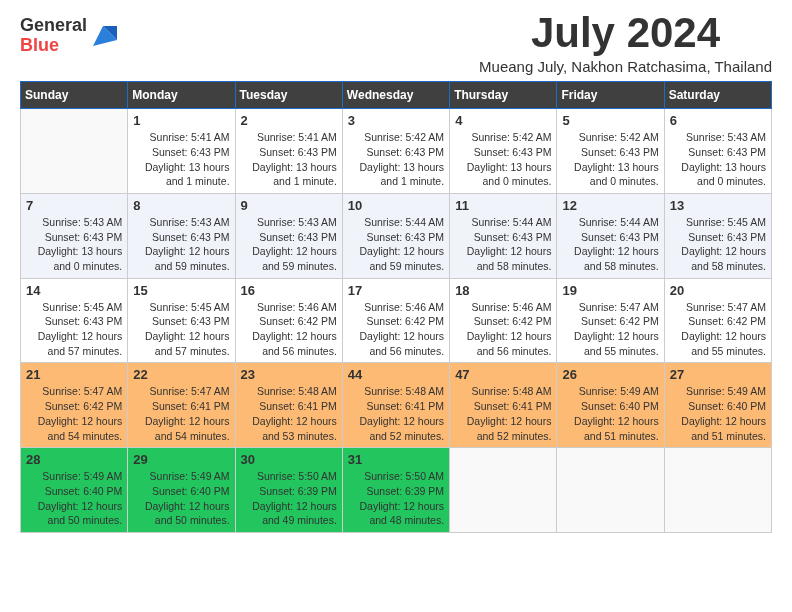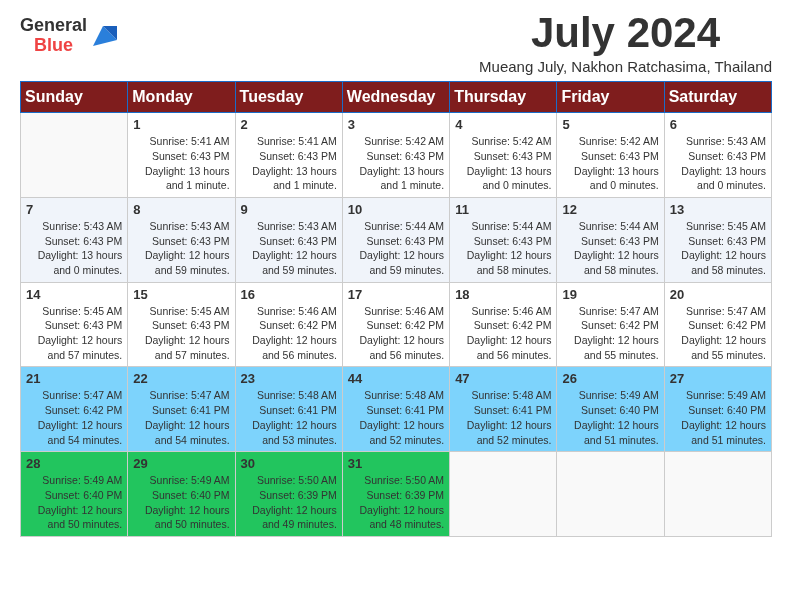--- a/index.html
+++ b/index.html
@@ -13,21 +13,20 @@
     .header {
       display: flex;
       justify-content: space-between;
       align-items: flex-start;
       margin-bottom: 4px;
     }
     .logo {
       display: flex;
       align-items: center;
       margin-top: 6px;
-      text-align: center;
     }
     .logo-text {
       font-size: 18px;
       font-weight: bold;
       line-height: 1.1;
     }
     .logo-text .general { color: #333; }
     .logo-text .blue { color: #ef4444; }
     .logo-icon {
       width: 28px;
@@ -48,25 +47,25 @@
       color: #333;
       margin-top: 2px;
     }
     .calendar {
       width: 100%;
       border-collapse: collapse;
       margin-top: 6px;
       font-size: 11px;
     }
     .calendar th {
-      background-color: #7f1d1d;
+      background-color: #404040;
       color: #fff;
       padding: 6px 4px;
       text-align: left;
-      font-size: 16px;
+      font-size: 12px;
       font-weight: bold;
       border: 1px solid #1a6cc8;
     }
     .calendar td {
       border: 1px solid #ccc;
       vertical-align: top;
       padding: 4px 5px;
       width: 107px;
       min-height: 80px;
     }
@@ -262,21 +261,21 @@
 and 55 minutes.</div>
         </td>
         <td>
           <span class="day-num">20</span>
           <div class="cell-info" style="white-space: pre-line;">Sunrise: 5:47 AM
 Sunset: 6:42 PM
 Daylight: 12 hours
 and 55 minutes.</div>
         </td>
       </tr>
-      <tr style="background-color: #7dd3fc;">
+      <tr style="background-color: #fdba74;">
         <td>
           <span class="day-num">21</span>
           <div class="cell-info" style="white-space: pre-line;">Sunrise: 5:47 AM
 Sunset: 6:42 PM
 Daylight: 12 hours
 and 54 minutes.</div>
         </td>
         <td>
           <span class="day-num">22</span>
           <div class="cell-info" style="white-space: pre-line;">Sunrise: 5:47 AM

